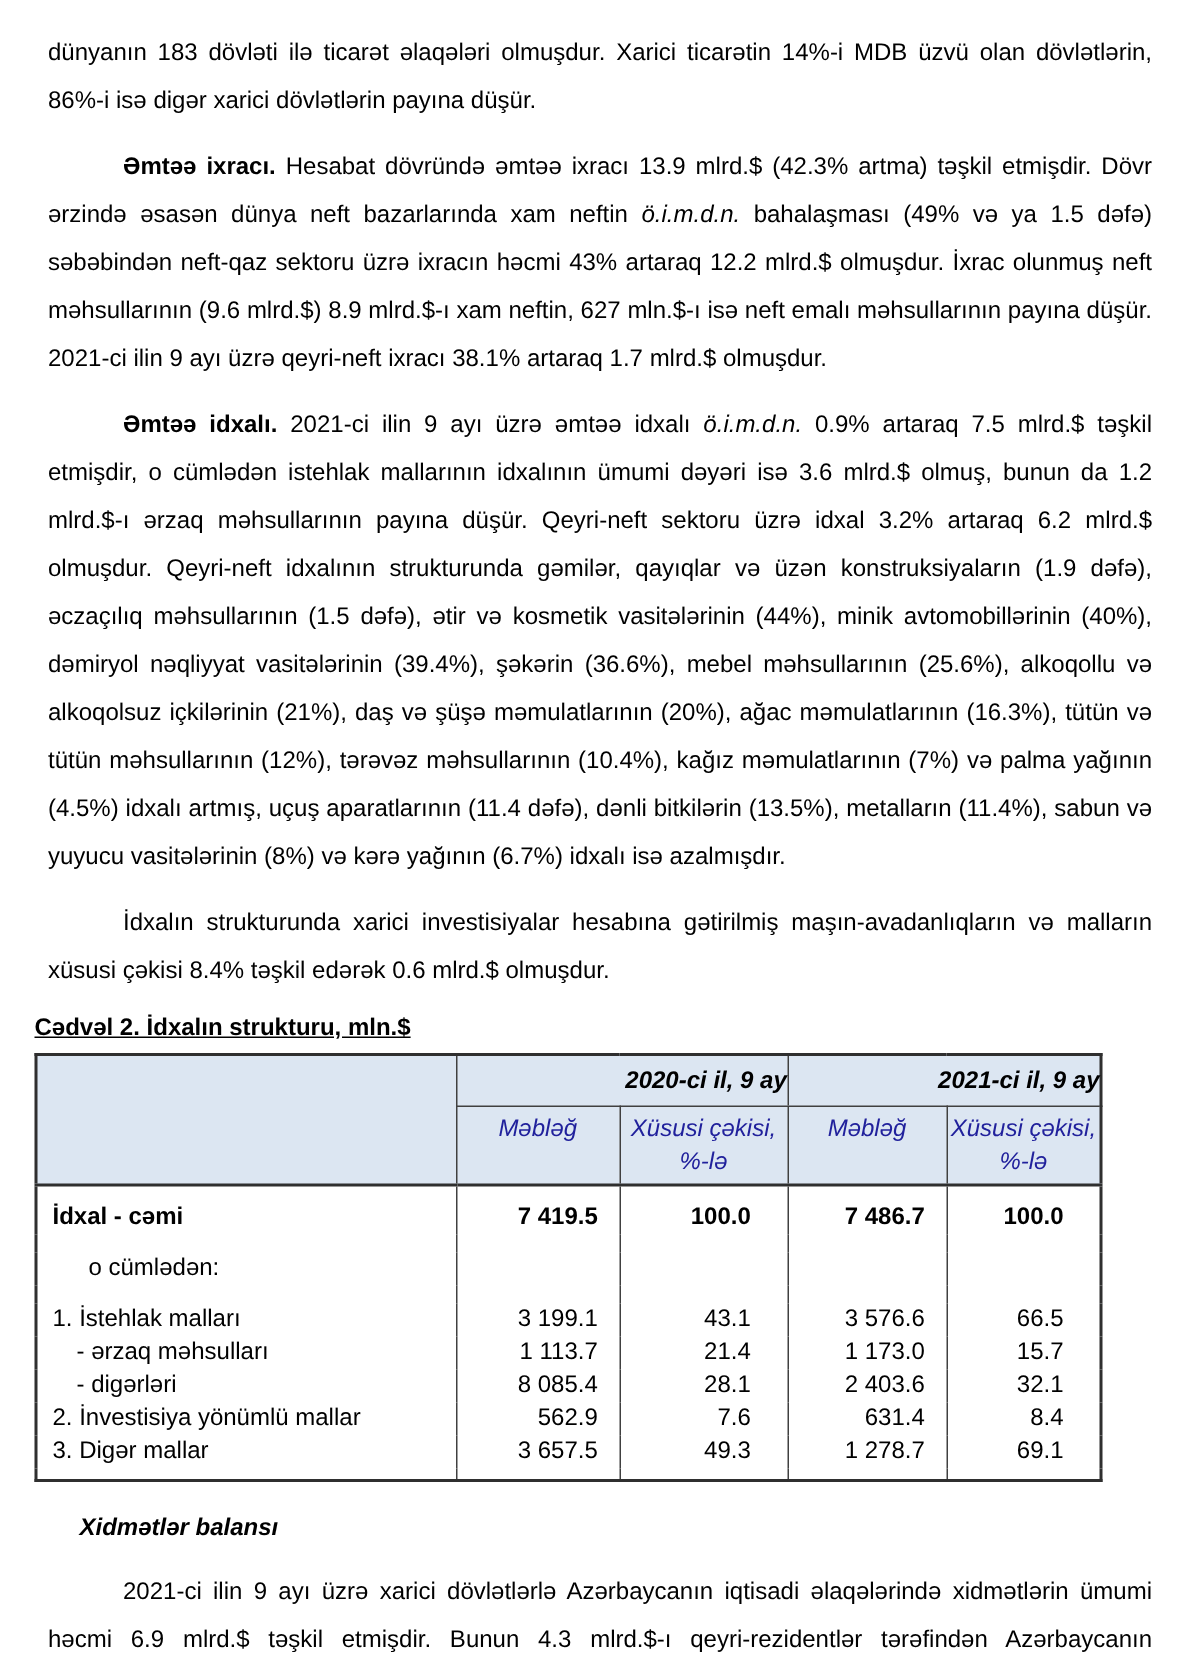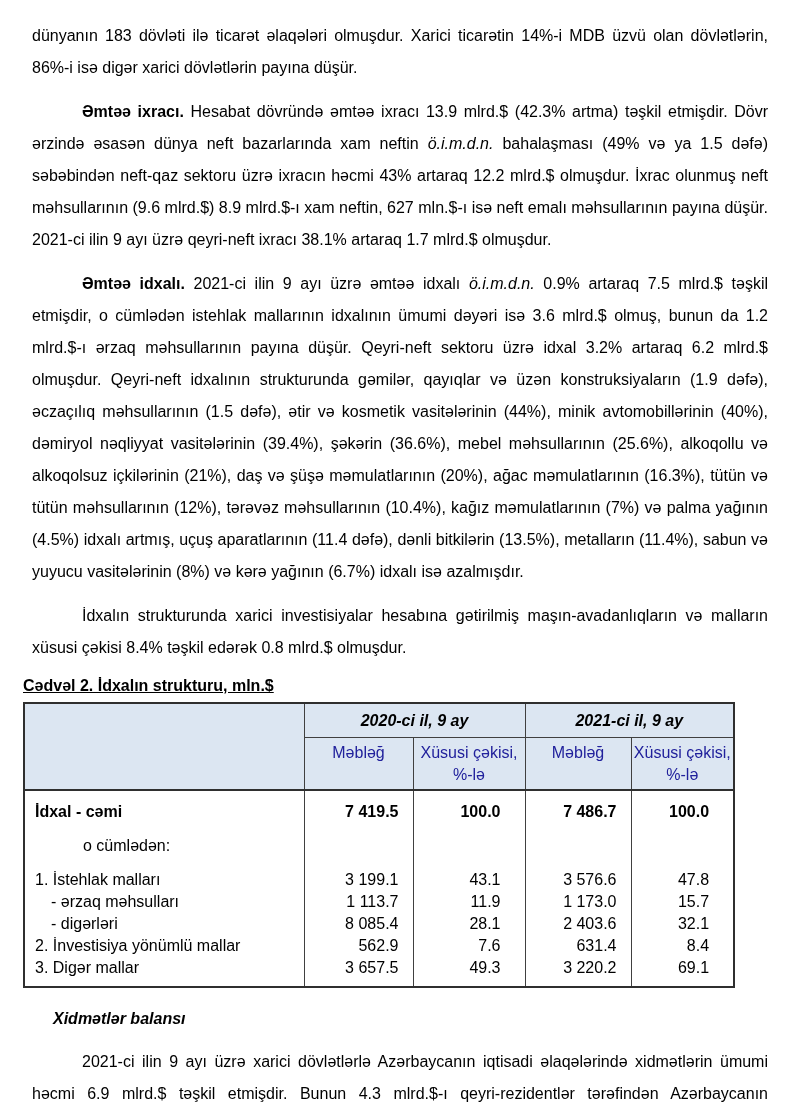--- a/index.html
+++ b/index.html
@@ -26,38 +26,38 @@
   table.struct {
     border-collapse: collapse; table-layout: fixed;
     margin-left: 3px; width: 710px;
     border: 2px solid var(--border-strong, #2f2f2f);
   }
   col.c0 { width: 280px; } col.c1 { width: 109px; }
   col.c2 { width: 112px; } col.c3 { width: 106px; } col.c4 { width: 103px; }
 
   thead th { background: var(--header-bg, #dce6f2); font-weight: normal; padding: 0; }
   th.year {
-    font-weight: bold; font-style: italic; text-align: center;
+    font-weight: bold; font-style: italic; text-align: right;
     height: 33px; line-height: 33px;
     border-bottom: 1px solid var(--border, #404040);
   }
   th.sub {
-    color: var(--header-blue, #21219c);
+    font-style: italic; color: var(--header-blue, #21219c);
     vertical-align: top;
     height: 52px; line-height: 22px; padding-top: 4px;
   }
   .vline { border-left: 1px solid var(--border, #404040); }
 
   tbody td { padding: 0; line-height: 22px; vertical-align: top; }
   tbody tr.first td { border-top: 2px solid var(--border-strong, #2f2f2f); }
   td.num { text-align: right; }
   td.m { padding-right: 14px; margin-left: 12px; }
   td.s { padding-right: 24px; }
   td.lbl { padding-left: 10px; }
-  td.ind1 { padding-left: 58px; }
+  td.ind1 { padding-left: 34px; }
   td.ind2 { padding-left: 26px; }
   tr.total td { font-weight: bold; }
   tr.total td { padding-top: 10px; }
   tr.sp td { height: 12px; }
   tr.padrow td { height: 8px; }
 
   
   .section-heading { font-weight: bold; font-style: italic; margin: 20px 0 0 33px; line-height: 22px; }
   .post-table p { margin-top: 16px; }
 </style>
@@ -66,21 +66,21 @@
 
 <div class="page">
 
   <div class="flow">
     <p><span>dünyanın 183 dövləti ilə ticarət əlaqələri olmuşdur. Xarici ticarətin 14%-i MDB üzvü olan dövlətlərin, 86%-i isə digər xarici dövlətlərin payına düşür.</span></p>
 
     <p class="indent"><span class="lead">Əmtəə ixracı.</span><span> Hesabat dövründə əmtəə ixracı 13.9 mlrd.$ (42.3% artma) təşkil etmişdir. Dövr ərzində əsasən dünya neft bazarlarında xam neftin </span><span class="abbr">ö.i.m.d.n.</span><span> bahalaşması (49% və ya 1.5 dəfə) səbəbindən neft-qaz sektoru üzrə ixracın həcmi 43% artaraq 12.2 mlrd.$ olmuşdur. İxrac olunmuş neft məhsullarının (9.6 mlrd.$) 8.9 mlrd.$-ı xam neftin, 627 mln.$-ı isə neft emalı məhsullarının payına düşür. 2021-ci ilin 9 ayı üzrə qeyri-neft ixracı 38.1% artaraq 1.7 mlrd.$ olmuşdur.</span></p>
 
     <p class="indent"><span class="lead">Əmtəə idxalı.</span><span> 2021-ci ilin 9 ayı üzrə əmtəə idxalı </span><span class="abbr">ö.i.m.d.n.</span><span> 0.9% artaraq 7.5 mlrd.$ təşkil etmişdir, o cümlədən istehlak mallarının idxalının ümumi dəyəri isə 3.6 mlrd.$ olmuş, bunun da 1.2 mlrd.$-ı ərzaq məhsullarının payına düşür. Qeyri-neft sektoru üzrə idxal 3.2% artaraq 6.2 mlrd.$ olmuşdur. Qeyri-neft idxalının strukturunda gəmilər, qayıqlar və üzən konstruksiyaların (1.9 dəfə), əczaçılıq məhsullarının (1.5 dəfə), ətir və kosmetik vasitələrinin (44%), minik avtomobillərinin (40%), dəmiryol nəqliyyat vasitələrinin (39.4%), şəkərin (36.6%), mebel məhsullarının (25.6%), alkoqollu və alkoqolsuz içkilərinin (21%), daş və şüşə məmulatlarının (20%), ağac məmulatlarının (16.3%), tütün və tütün məhsullarının (12%), tərəvəz məhsullarının (10.4%), kağız məmulatlarının (7%) və palma yağının (4.5%) idxalı artmış, uçuş aparatlarının (11.4 dəfə), dənli bitkilərin (13.5%), metalların (11.4%), sabun və yuyucu vasitələrinin (8%) və kərə yağının (6.7%) idxalı isə azalmışdır.</span></p>
 
-    <p class="indent"><span>İdxalın strukturunda xarici investisiyalar hesabına gətirilmiş maşın-avadanlıqların və malların xüsusi çəkisi 8.4% təşkil edərək 0.8 mlrd.$ olmuşdur.</span></p>
+    <p class="indent"><span>İdxalın strukturunda xarici investisiyalar hesabına gətirilmiş maşın-avadanlıqların və malların xüsusi çəkisi 8.4% təşkil edərək 0.6 mlrd.$ olmuşdur.</span></p>
   </div>
 
   <div>
     <div class="table-title">Cədvəl 2. İdxalın strukturu, mln.$</div>
 
     <table class="struct">
       <colgroup>
           <col class="c0">
           <col class="c1">
           <col class="c2">
@@ -127,26 +127,26 @@
             <td class="vline"></td>
             <td class="vline"></td>
             <td class="vline"></td>
             <td class="vline"></td>
         </tr>
         <tr>
           <td class="lbl">1. İstehlak malları</td>
           <td class="num m vline">3 199.1</td>
           <td class="num s vline">43.1</td>
           <td class="num m vline">3 576.6</td>
-          <td class="num s vline">47.8</td>
+          <td class="num s vline">66.5</td>
         </tr>
         <tr>
           <td class="lbl ind2">- ərzaq məhsulları</td>
           <td class="num m vline">1 113.7</td>
-          <td class="num s vline">11.9</td>
+          <td class="num s vline">21.4</td>
           <td class="num m vline">1 173.0</td>
           <td class="num s vline">15.7</td>
         </tr>
         <tr>
           <td class="lbl ind2">- digərləri</td>
           <td class="num m vline">8 085.4</td>
           <td class="num s vline">28.1</td>
           <td class="num m vline">2 403.6</td>
           <td class="num s vline">32.1</td>
         </tr>
@@ -154,21 +154,21 @@
           <td class="lbl">2. İnvestisiya yönümlü mallar</td>
           <td class="num m vline">562.9</td>
           <td class="num s vline">7.6</td>
           <td class="num m vline">631.4</td>
           <td class="num s vline">8.4</td>
         </tr>
         <tr>
           <td class="lbl">3. Digər mallar</td>
           <td class="num m vline">3 657.5</td>
           <td class="num s vline">49.3</td>
-          <td class="num m vline">3 220.2</td>
+          <td class="num m vline">1 278.7</td>
           <td class="num s vline">69.1</td>
         </tr>
         <tr class="padrow">
           <td class="lbl"></td>
             <td class="vline"></td>
             <td class="vline"></td>
             <td class="vline"></td>
             <td class="vline"></td>
         </tr>
       </tbody>

